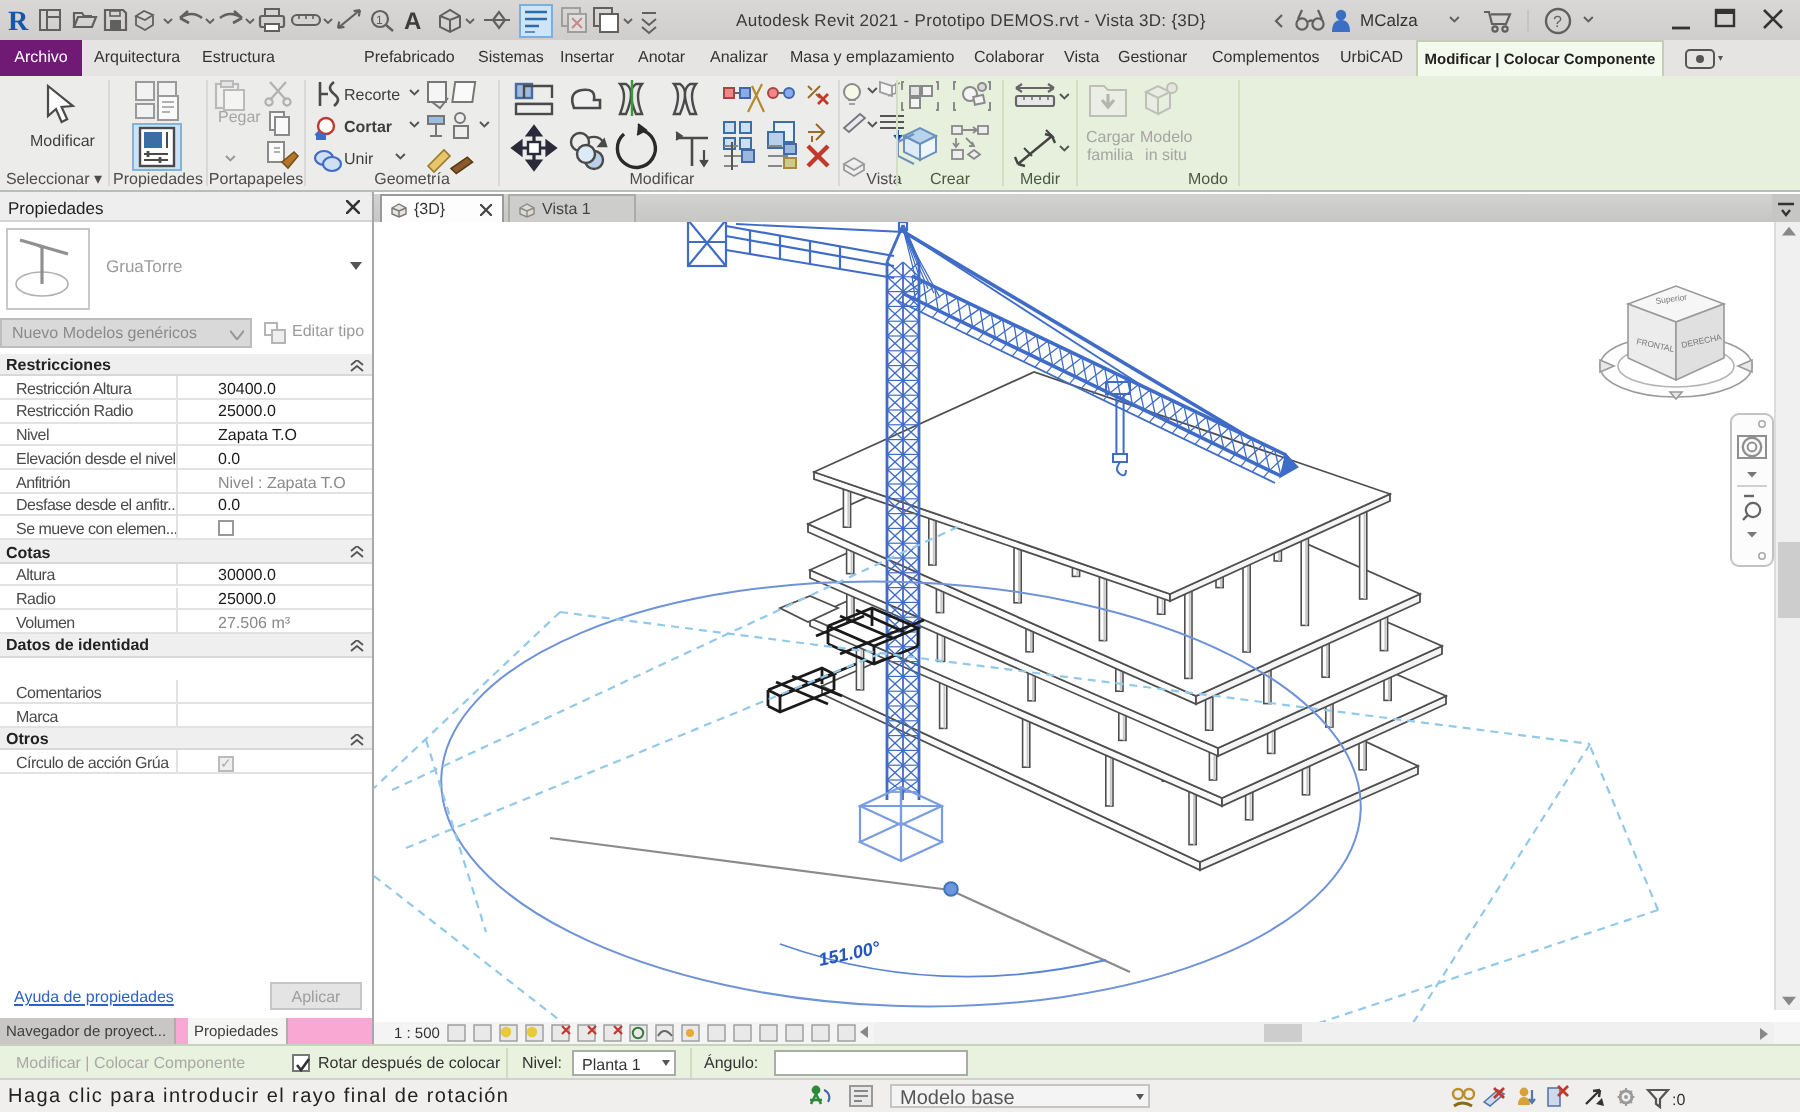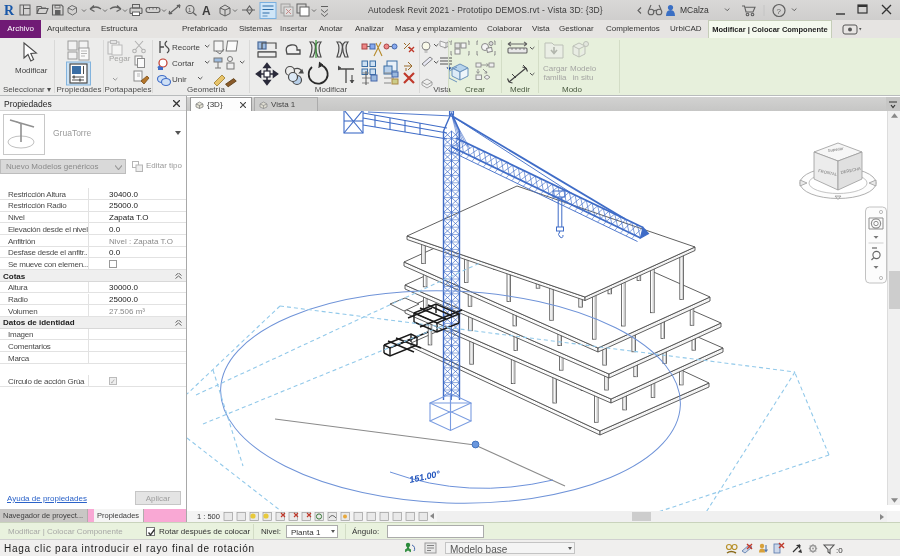--- a/index.html
+++ b/index.html
@@ -392,33 +392,33 @@
           <path d="M554 9 v6 M551 12 l3 3.5 l3 -3.5" fill="none" stroke="#888" stroke-width="1.6"></path>
         </g>
         <g opacity="0.55" stroke="#999" fill="#f0f0f0" stroke-width="1">
           <path d="M573 8 l6 -3 l6 3 l-6 3 z M573 8 v8 l6 3 v-8 M585 8 v8 l-6 3" fill="#eaeaea"></path>
           <circle cx="586" cy="6" r="2.5" fill="#e0e0e0"></circle>
         </g>
       </svg>
     <div class="rbtxt" style="left:15px; top:28px;">Modificar</div>
     <div class="rbtxt dis" style="left:109px; top:16px;">Pegar</div>
     <div class="rbtxt" style="left:172px; top:5px;">Recorte</div>
-    <div class="rbtxt" style="left:172px; top:21px;">Cortar</div>
+    <div class="rbtxt" style="left:172px; top:21px;font-weight:bold;">Cortar</div>
     <div class="rbtxt" style="left:172px; top:37px;">Unir</div>
     <div class="rbtxt dis" style="left:543px; top:26px; text-align:center; width:24px;">Cargar<br>familia</div>
     <div class="rbtxt dis" style="left:570px; top:26px; text-align:center; width:26px;">Modelo<br>in situ</div>
     <div class="plabel" style="left:27px;">Seleccionar ▾</div>
     <div class="plabel" style="left:79px;">Propiedades</div>
     <div class="plabel" style="left:128px;">Portapapeles</div>
     <div class="plabel" style="left:206px;">Geometría</div>
     <div class="plabel" style="left:331px;">Modificar</div>
     <div class="plabel" style="left:442px;">Vista</div>
     <div class="plabel green" style="left:475px;">Crear</div>
     <div class="plabel green" style="left:520px;">Medir</div>
-    <div class="plabel green" style="left:572px;">Modo</div>
+    <div class="plabel green" style="left:604px;">Modo</div>
     <div class="psep" style="left:54px;"></div>
     <div class="psep" style="left:103px;"></div>
     <div class="psep" style="left:152px;"></div>
     <div class="psep" style="left:249px;"></div>
     <div class="psep" style="left:419px;"></div>
     <div class="psep" style="left:448px; background:#d3ddc6;"></div>
     <div class="psep" style="left:501px; background:#d3ddc6;"></div>
     <div class="psep" style="left:538px; background:#d3ddc6;"></div>
     <div class="psep" style="left:619px; background:#d3ddc6;"></div>
   </div>
@@ -447,20 +447,26 @@
           <path d="M0 0 L4 5 L8 0" fill="none" stroke="#999" stroke-width="1.2"></path>
         </svg>
     </div>
     <div id="edittype">
       <svg style="position:absolute; left:3px; top:2px;" width="11" height="11" viewBox="0 0 11 11">
           <rect x="0.5" y="0.5" width="6" height="6" fill="none" stroke="#b5b5b5"></rect>
           <rect x="4" y="4" width="6.5" height="6.5" fill="#eee" stroke="#b5b5b5"></rect>
         </svg>
       <span style="position:absolute; left:17px;">Editar tipo</span>
     </div>
+    <div class="pgroup" style="top:80.5px;">
+        <span>Restricciones</span>
+        <svg style="position:absolute;right:4px;top:3px;" width="7" height="6" viewBox="0 0 7 6">
+          <path d="M0.5 2.5 L3.5 0 L6.5 2.5 M0.5 5.5 L3.5 3 L6.5 5.5" fill="none" stroke="#555" stroke-width="0.9"></path>
+        </svg>
+      </div>
       <div class="prow" style="top:92.2px;">
         <span class="lab">Restricción Altura</span>
         <span class="cellsep"></span>
         <span class="val">30400.0</span>
       </div>
       <div class="prow" style="top:103.9px;">
         <span class="lab">Restricción Radio</span>
         <span class="cellsep"></span>
         <span class="val">25000.0</span>
       </div>
@@ -509,34 +515,35 @@
         <span class="lab">Volumen</span>
         <span class="cellsep"></span>
         <span class="val gray">27.506 m³</span>
       </div>
       <div class="pgroup" style="top:220.9px;">
         <span>Datos de identidad</span>
         <svg style="position:absolute;right:4px;top:3px;" width="7" height="6" viewBox="0 0 7 6">
           <path d="M0.5 2.5 L3.5 0 L6.5 2.5 M0.5 5.5 L3.5 3 L6.5 5.5" fill="none" stroke="#555" stroke-width="0.9"></path>
         </svg>
       </div>
-      <div class="prow" style="top:232.6px;">
-        <span class="lab">Imagen</span>
-        <span class="cellsep"></span>
-        <span class="val"></span>
-      </div>
       <div class="prow" style="top:244.3px;">
         <span class="lab">Comentarios</span>
         <span class="cellsep"></span>
         <span class="val"></span>
       </div>
       <div class="prow" style="top:256.0px;">
         <span class="lab">Marca</span>
         <span class="cellsep"></span>
         <span class="val"></span>
+      </div>
+      <div class="pgroup" style="top:267.7px;">
+        <span>Otros</span>
+        <svg style="position:absolute;right:4px;top:3px;" width="7" height="6" viewBox="0 0 7 6">
+          <path d="M0.5 2.5 L3.5 0 L6.5 2.5 M0.5 5.5 L3.5 3 L6.5 5.5" fill="none" stroke="#555" stroke-width="0.9"></path>
+        </svg>
       </div>
       <div class="prow" style="top:279.4px;">
         <span class="lab">Círculo de acción Grúa</span>
         <span class="cellsep"></span>
         <span class="val"><span style="display:inline-block;width:8px;height:8px;border:1px solid #bbb;background:#eee;color:#aaa;font-size:7px;line-height:8px;">✓</span></span>
       </div>
     <div class="abs" style="left:7px; top:398px; color:#2a62c9; text-decoration:underline;">Ayuda de propiedades</div>
     <div class="abs" style="left:135px; top:395px; width:46px; height:14px; background:#e4e4e4; border:1px solid #c6c6c6; color:#9d9d9d; text-align:center; line-height:13px;">Aplicar</div>
   </div>
 

